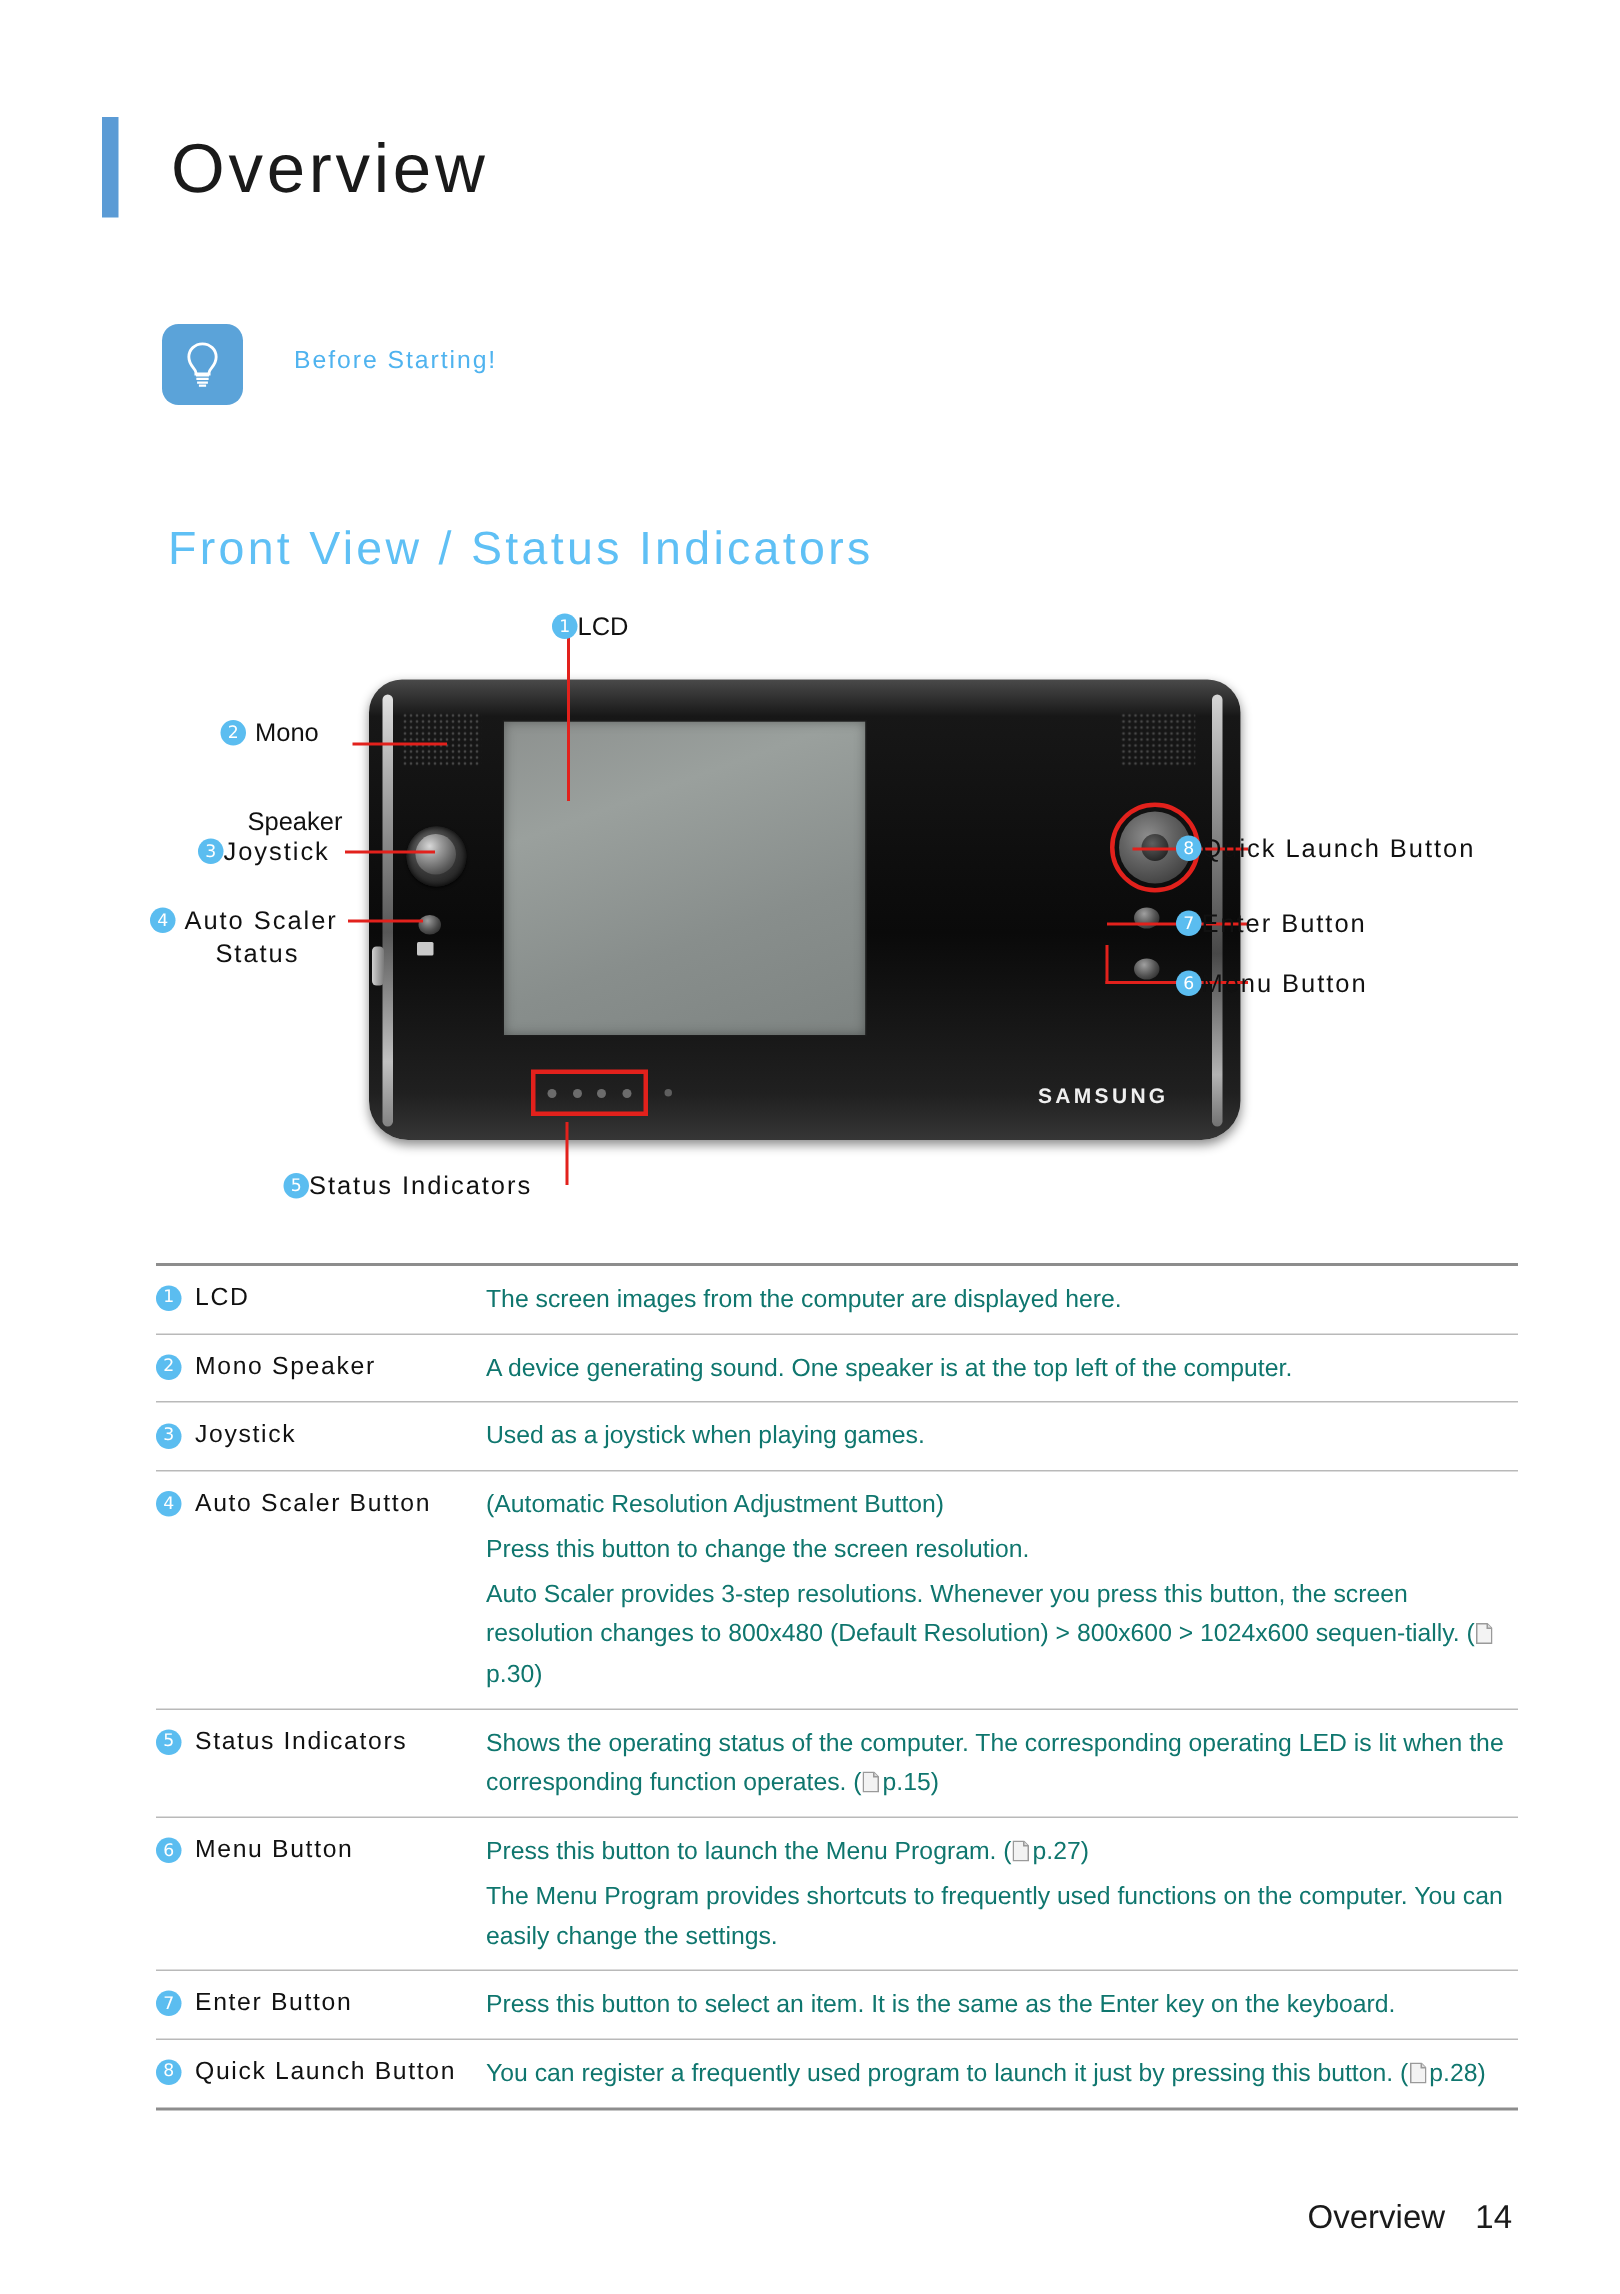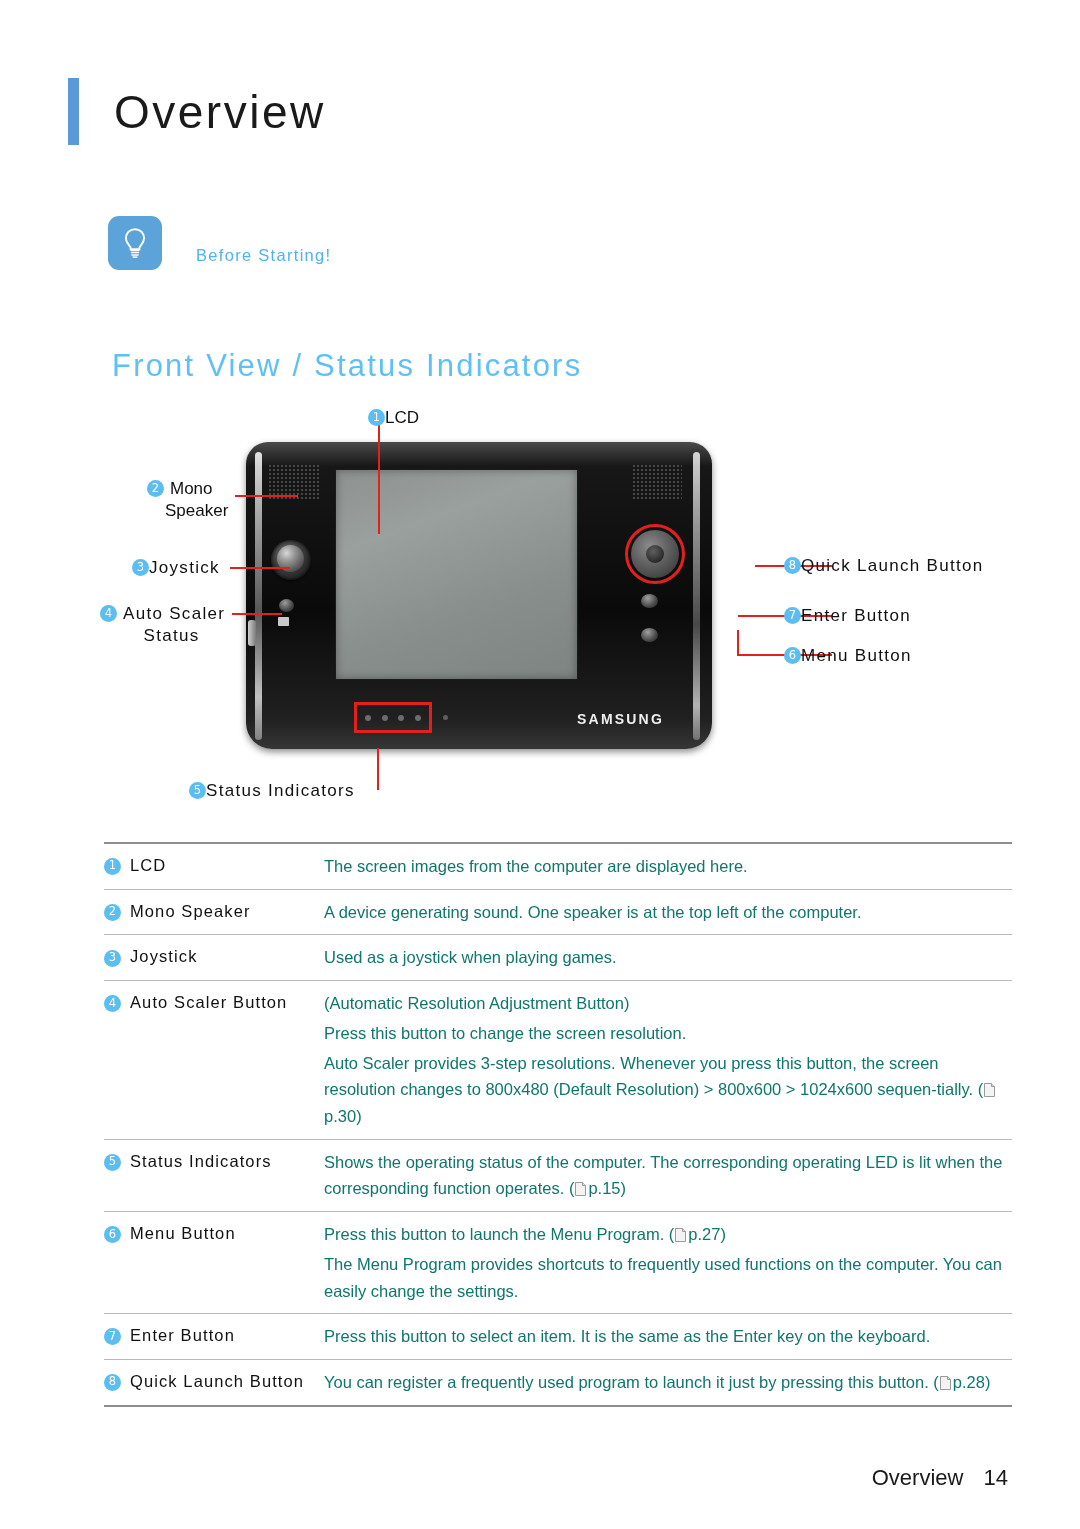--- a/index.html
+++ b/index.html
@@ -43,21 +43,21 @@
     line-height: 1;
   }
 
   
   .note {
     position: absolute;
     left: 108px;
     top: 216px;
     width: 900px;
     display: flex;
-    align-items: flex-end;
+    align-items: center;
   }
   .note-icon {
     width: 54px;
     height: 54px;
     border-radius: 11px;
     background: #5ba3d9;
     flex: 0 0 auto;
     display: flex;
     align-items: center;
     justify-content: center;
@@ -133,22 +133,22 @@
 
   .leader {
     position: absolute;
     background: #e2211c;
   }
 
   
   .device {
     position: absolute;
     left: 146px;
-    top: 42px;
-    width: 466px;
+    top: 53px;
+    width: 581px;
     height: 307px;
   }
   .dev-body {
     position: absolute;
     inset: 0;
     border-radius: 22px 22px 26px 26px;
     background:
       linear-gradient(180deg,#3c3c3c 0%, #141414 10%, #0b0b0b 55%, #1c1c1c 88%, #ararar 100%),
       #111;
     background:
@@ -430,21 +430,21 @@
     <div class="callout" style="left:268px; top:7px;">
       <span class="bluenum">1</span>
       <span class="lbl">LCD</span>
     </div>
 
     <div class="callout stack" style="left:47px; top:78px;">
       <span class="row1">
         <span class="bluenum">2</span>
         <span class="lbl" style="margin-left:6px">Mono</span>
       </span>
-      <span class="lbl" style="display:block; margin-left:18px;">Speaker</span>
+      <span class="lbl" style="display:block; margin-left:18px;margin-top:37px;">Speaker</span>
     </div>
 
     <div class="callout spaced" style="left:32px; top:157px;">
       <span class="bluenum">3</span>
       <span class="lbl">Joystick</span>
     </div>
 
     <div class="callout stack spaced" style="left:0px; top:203px;">
       <span class="row1">
         <span class="bluenum">4</span>

